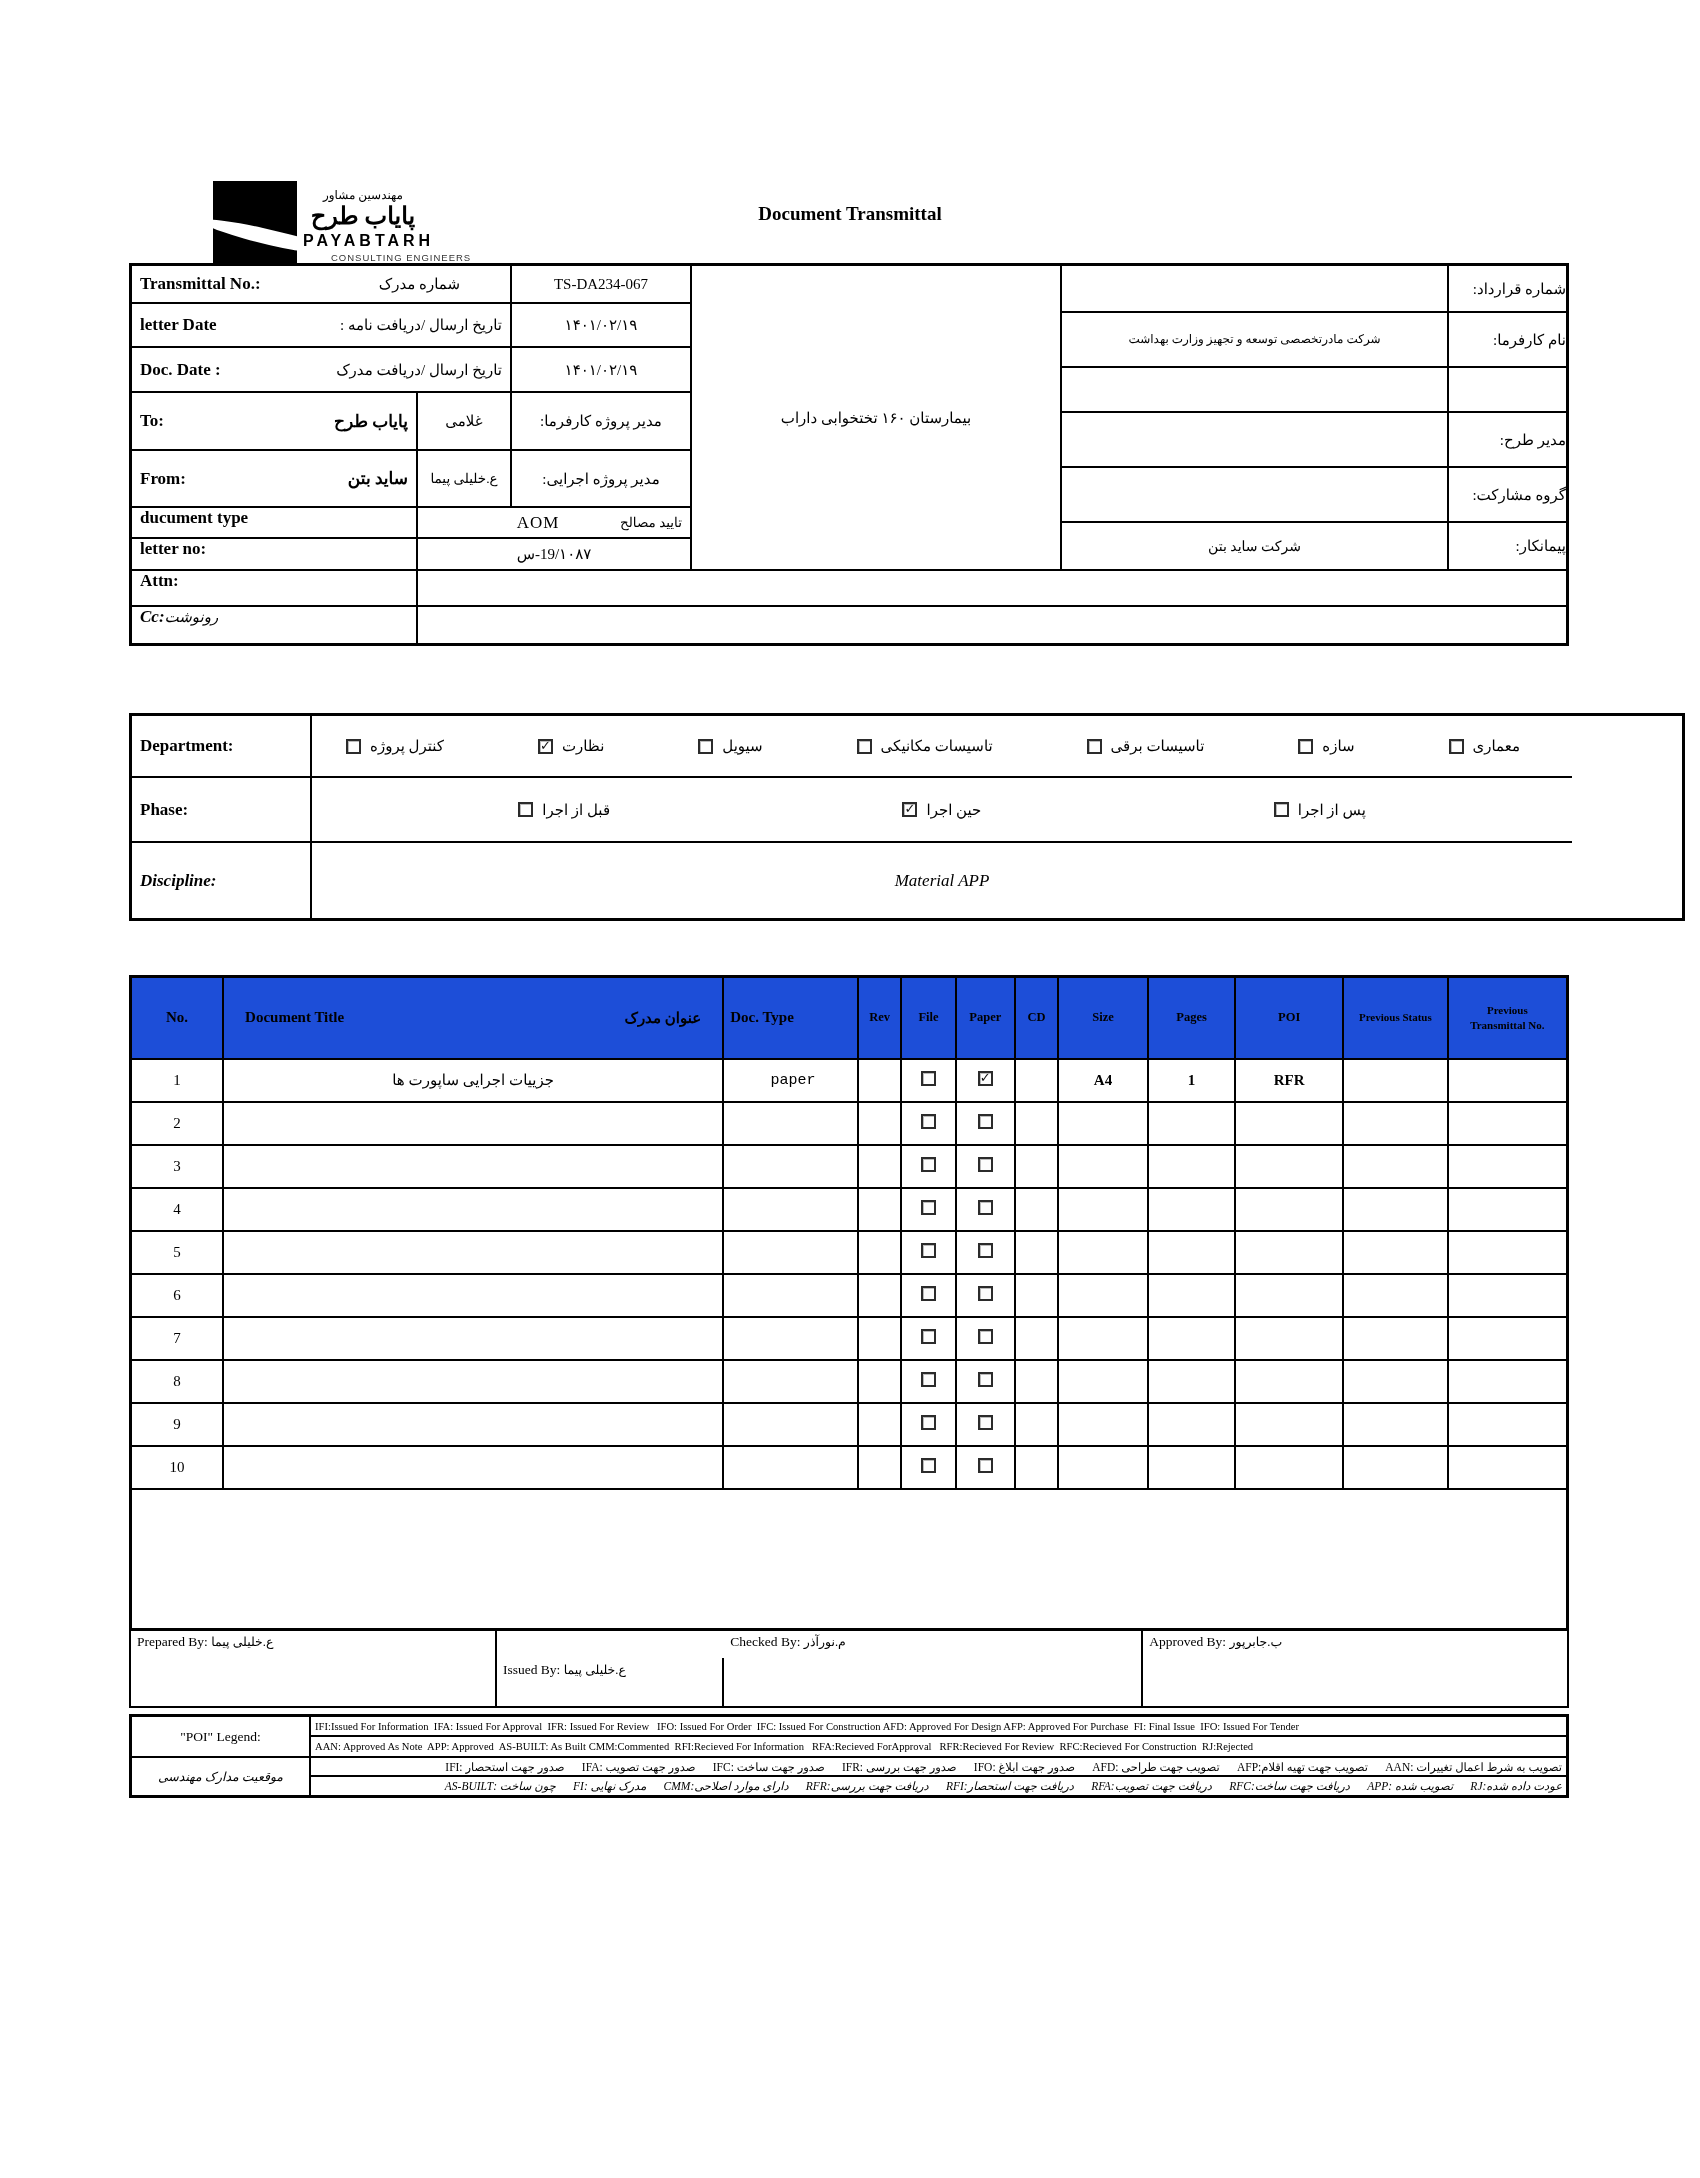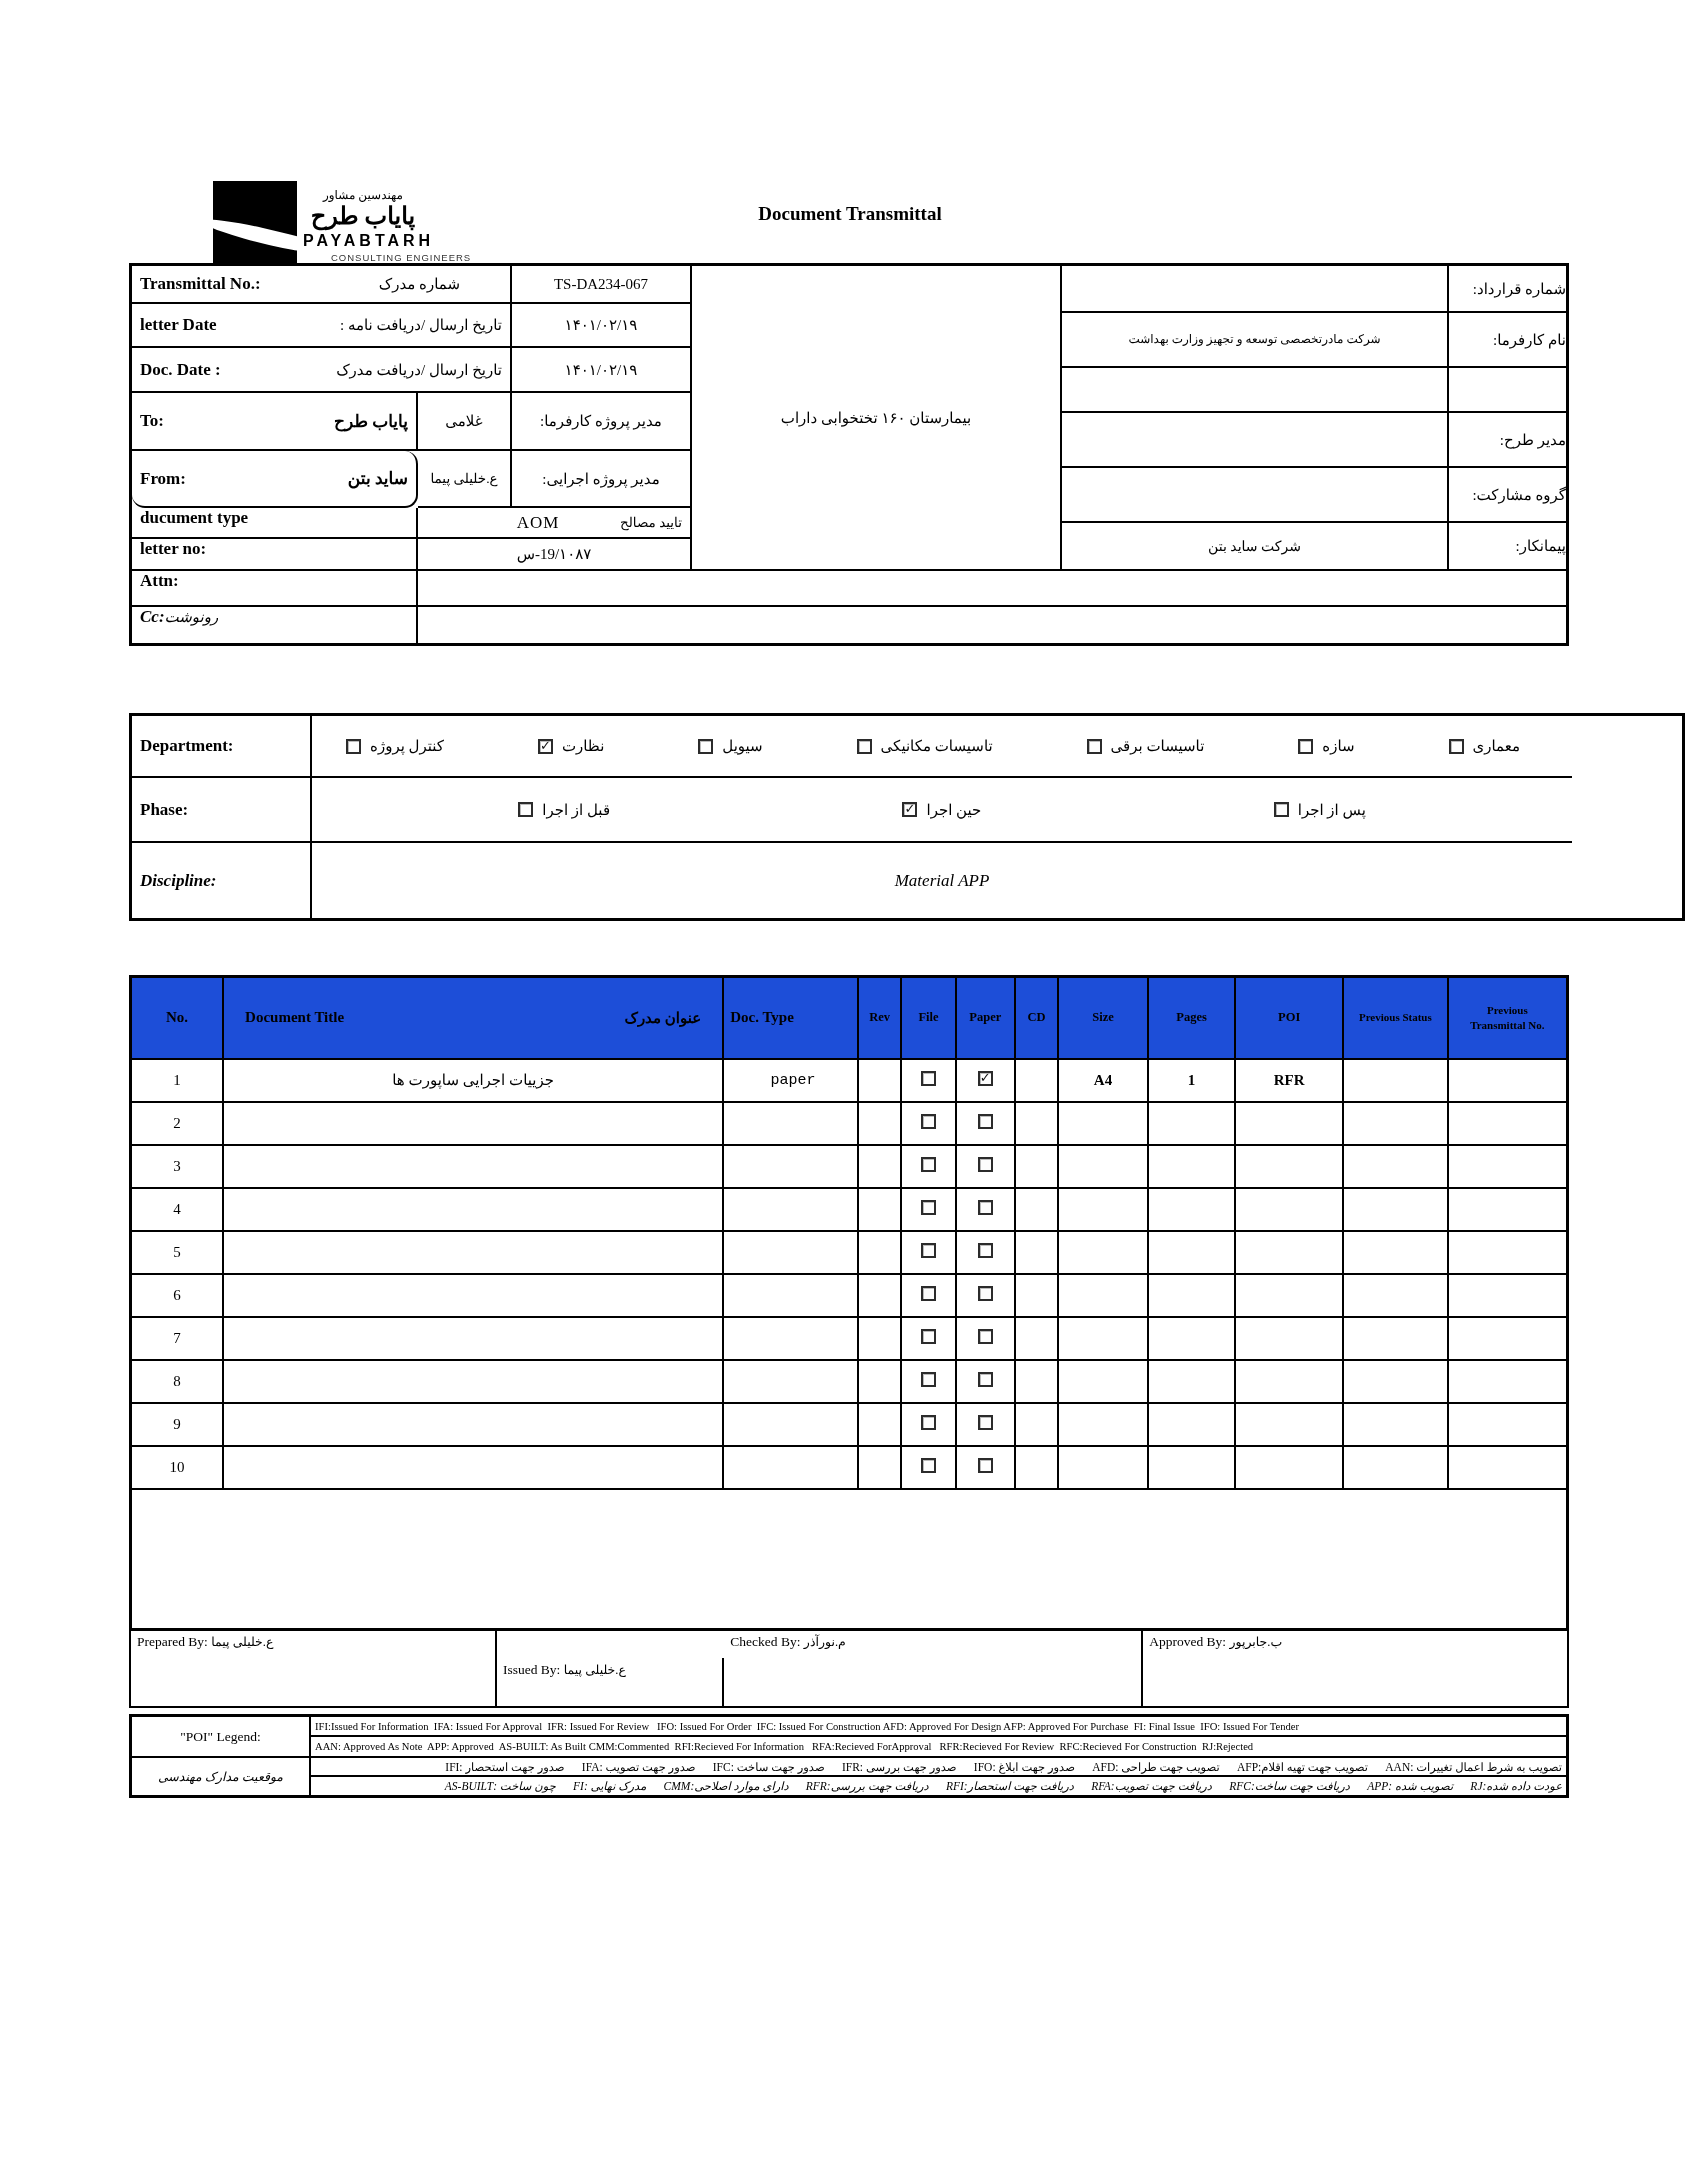--- a/index.html
+++ b/index.html
@@ -108,21 +108,21 @@
     </div>
     <div class="tcell cen fa" style="left:380px;top:82px;width:180px;height:45px;">۱۴۰۱/۰۲/۱۹</div>
 
     <div class="tcell flex-lr" style="left:0;top:127px;width:286px;height:58px;">
       <span class="lbl-en">To:</span>
       <span class="fa" style="font-size:17px;font-weight:bold;">پایاب طرح</span>
     </div>
     <div class="tcell cen fa" style="left:286px;top:127px;width:94px;height:58px;">غلامی</div>
     <div class="tcell cen fa" style="left:380px;top:127px;width:180px;height:58px;">مدیر پروژه کارفرما:</div>
 
-    <div class="tcell flex-lr" style="left:0;top:185px;width:286px;height:57px;border-radius:13px;">
+    <div class="tcell flex-lr" style="left:0;top:185px;width:286px;height:57px;">
       <span class="lbl-en">From:</span>
       <span class="fa" style="font-size:17px;font-weight:bold;">ساید بتن</span>
     </div>
     <div class="tcell cen fa" style="left:286px;top:185px;width:94px;height:57px;font-size:13.5px;">ع.خلیلی پیما</div>
     <div class="tcell cen fa" style="left:380px;top:185px;width:180px;height:57px;">مدیر پروژه اجرایی:</div>
 
     <div class="tcell" style="left:0;top:242px;width:286px;height:31px;">
       <span class="lbl-en" style="padding-left:8px;">ducument type</span>
     </div>
     <div class="tcell flex-lr" style="left:286px;top:242px;width:274px;height:31px;">

